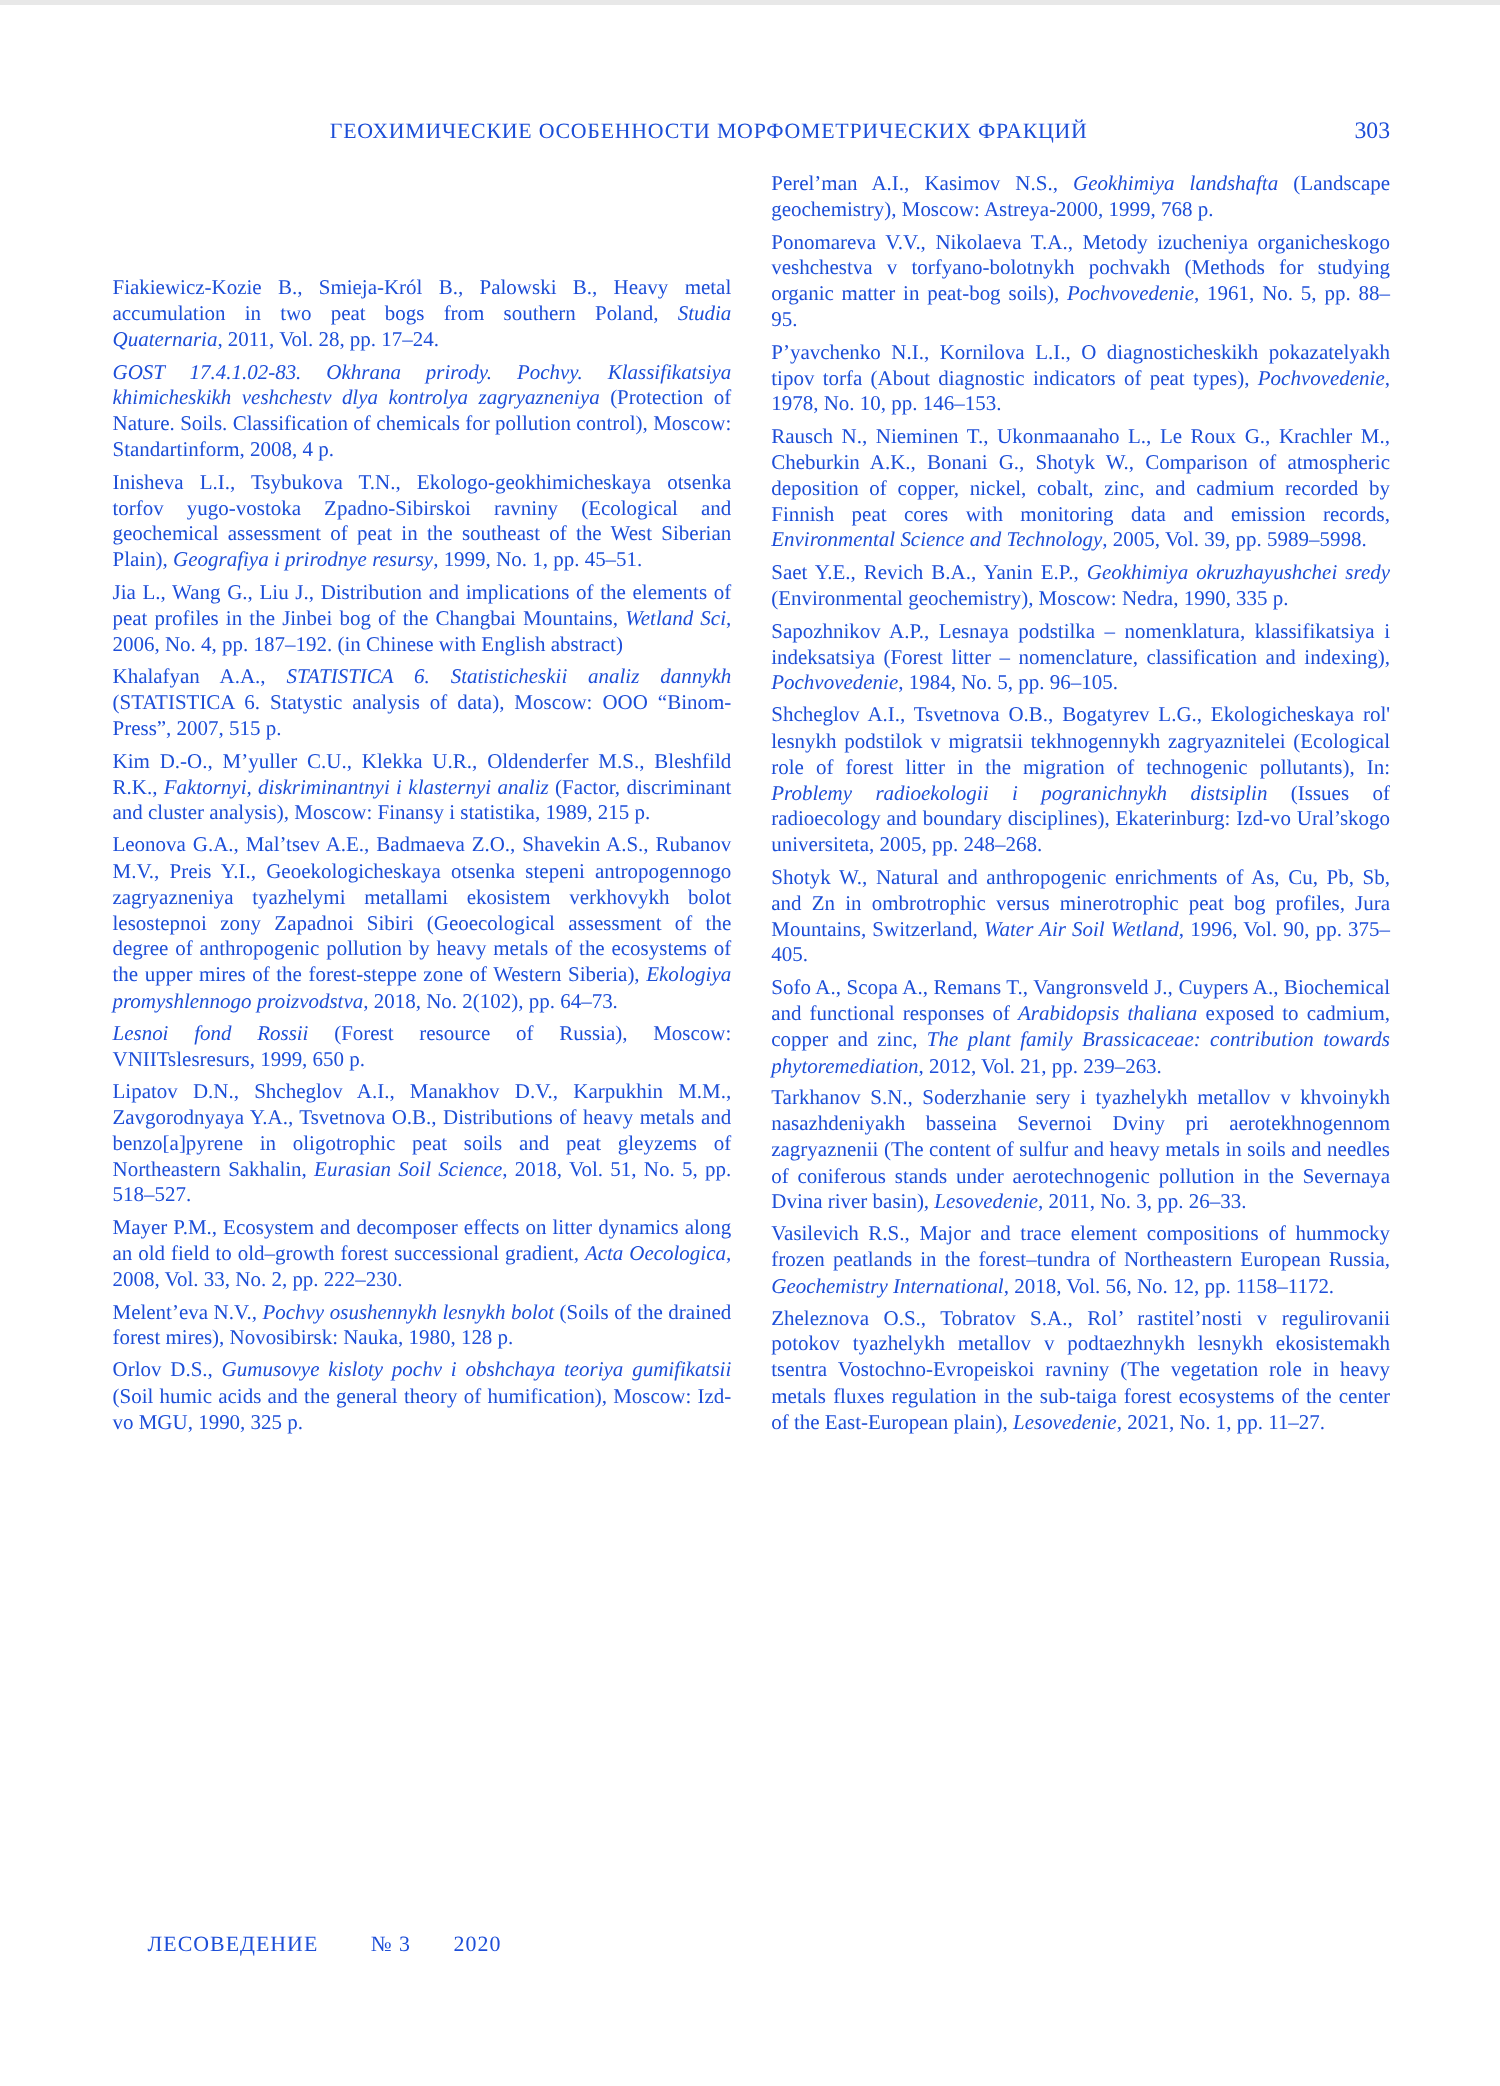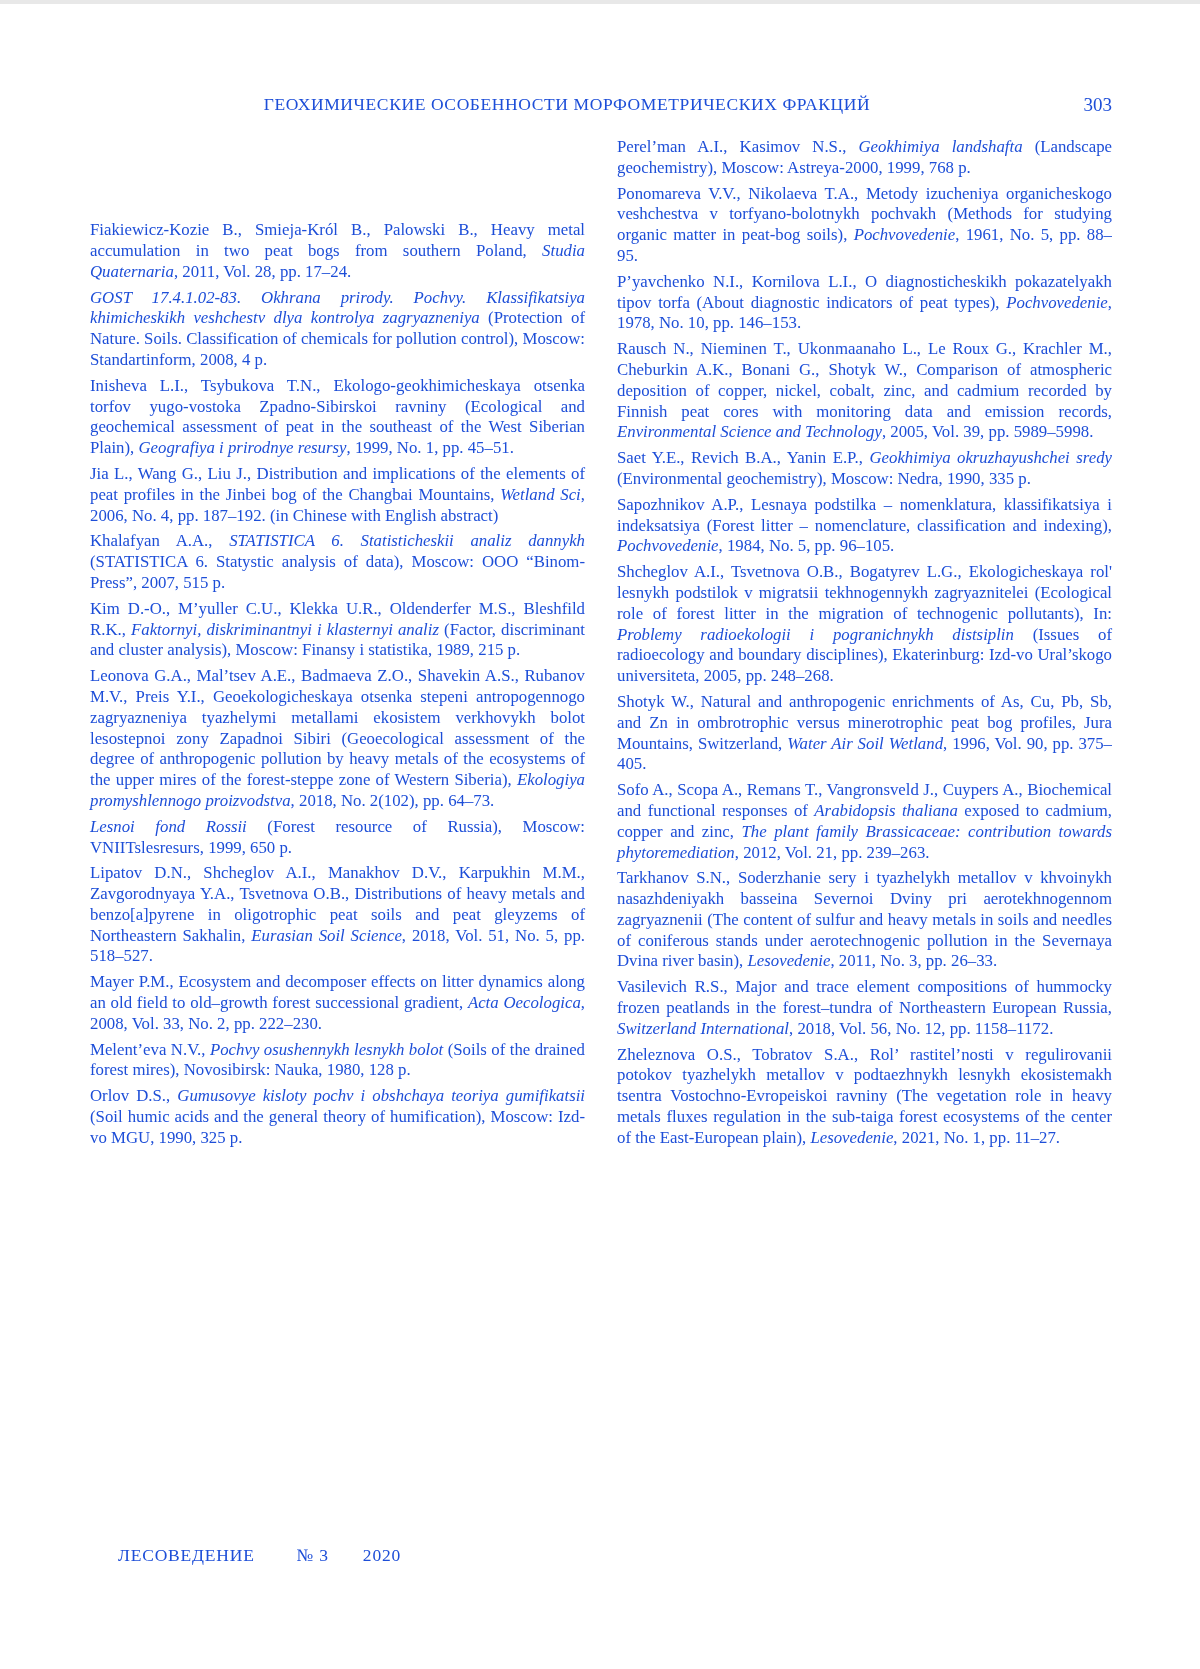--- a/index.html
+++ b/index.html
@@ -94,21 +94,21 @@
         <p class="ref"><span>Perel’man A.I., Kasimov N.S., </span><em>Geokhimiya landshafta</em><span> (Landscape geochemistry), Moscow: Astreya-2000, 1999, 768 p.</span></p>
         <p class="ref"><span>Ponomareva V.V., Nikolaeva T.A., Metody izucheniya organicheskogo veshchestva v torfyano-bolotnykh pochvakh (Methods for studying organic matter in peat-bog soils), </span><em>Pochvovedenie</em><span>, 1961, No. 5, pp. 88–95.</span></p>
         <p class="ref"><span>P’yavchenko N.I., Kornilova L.I., O diagnosticheskikh pokazatelyakh tipov torfa (About diagnostic indicators of peat types), </span><em>Pochvovedenie</em><span>, 1978, No. 10, pp. 146–153.</span></p>
         <p class="ref"><span>Rausch N., Nieminen T., Ukonmaanaho L., Le Roux G., Krachler M., Cheburkin A.K., Bonani G., Shotyk W., Comparison of atmospheric deposition of copper, nickel, cobalt, zinc, and cadmium recorded by Finnish peat cores with monitoring data and emission records, </span><em>Environmental Science and Technology</em><span>, 2005, Vol. 39, pp. 5989–5998.</span></p>
         <p class="ref"><span>Saet Y.E., Revich B.A., Yanin E.P., </span><em>Geokhimiya okruzhayushchei sredy</em><span> (Environmental geochemistry), Moscow: Nedra, 1990, 335 p.</span></p>
         <p class="ref"><span>Sapozhnikov A.P., Lesnaya podstilka – nomenklatura, klassifikatsiya i indeksatsiya (Forest litter – nomenclature, classification and indexing), </span><em>Pochvovedenie</em><span>, 1984, No. 5, pp. 96–105.</span></p>
         <p class="ref"><span>Shcheglov A.I., Tsvetnova O.B., Bogatyrev L.G., Ekologicheskaya rol' lesnykh podstilok v migratsii tekhnogennykh zagryaznitelei (Ecological role of forest litter in the migration of technogenic pollutants), In: </span><em>Problemy radioekologii i pogranichnykh distsiplin</em><span> (Issues of radioecology and boundary disciplines), Ekaterinburg: Izd-vo Ural’skogo universiteta, 2005, pp. 248–268.</span></p>
         <p class="ref"><span>Shotyk W., Natural and anthropogenic enrichments of As, Cu, Pb, Sb, and Zn in ombrotrophic versus minerotrophic peat bog profiles, Jura Mountains, Switzerland, </span><em>Water Air Soil Wetland</em><span>, 1996, Vol. 90, pp. 375–405.</span></p>
         <p class="ref"><span>Sofo A., Scopa A., Remans T., Vangronsveld J., Cuypers A., Biochemical and functional responses of </span><em>Arabidopsis thaliana</em><span> exposed to cadmium, copper and zinc, </span><em>The plant family Brassicaceae: contribution towards phytoremediation</em><span>, 2012, Vol. 21, pp. 239–263.</span></p>
         <p class="ref"><span>Tarkhanov S.N., Soderzhanie sery i tyazhelykh metallov v khvoinykh nasazhdeniyakh basseina Severnoi Dviny pri aerotekhnogennom zagryaznenii (The content of sulfur and heavy metals in soils and needles of coniferous stands under aerotechnogenic pollution in the Severnaya Dvina river basin), </span><em>Lesovedenie</em><span>, 2011, No. 3, pp. 26–33.</span></p>
-        <p class="ref"><span>Vasilevich R.S., Major and trace element compositions of hummocky frozen peatlands in the forest–tundra of Northeastern European Russia, </span><em>Switzerland International</em><span>, 2018, Vol. 56, No. 12, pp. 1158–1172.</span></p>
+        <p class="ref"><span>Vasilevich R.S., Major and trace element compositions of hummocky frozen peatlands in the forest–tundra of Northeastern European Russia, </span><em>Geochemistry International</em><span>, 2018, Vol. 56, No. 12, pp. 1158–1172.</span></p>
         <p class="ref"><span>Zheleznova O.S., Tobratov S.A., Rol’ rastitel’nosti v regulirovanii potokov tyazhelykh metallov v podtaezhnykh lesnykh ekosistemakh tsentra Vostochno-Evropeiskoi ravniny (The vegetation role in heavy metals fluxes regulation in the sub-taiga forest ecosystems of the center of the East-European plain), </span><em>Lesovedenie</em><span>, 2021, No. 1, pp. 11–27.</span></p>
       </div>
   </div>
 
   <div class="footer">
     <span class="footer-journal">ЛЕСОВЕДЕНИЕ</span><span class="footer-issue">№ 3</span><span class="footer-year">2020</span>
   </div>
 
 </div>
 

